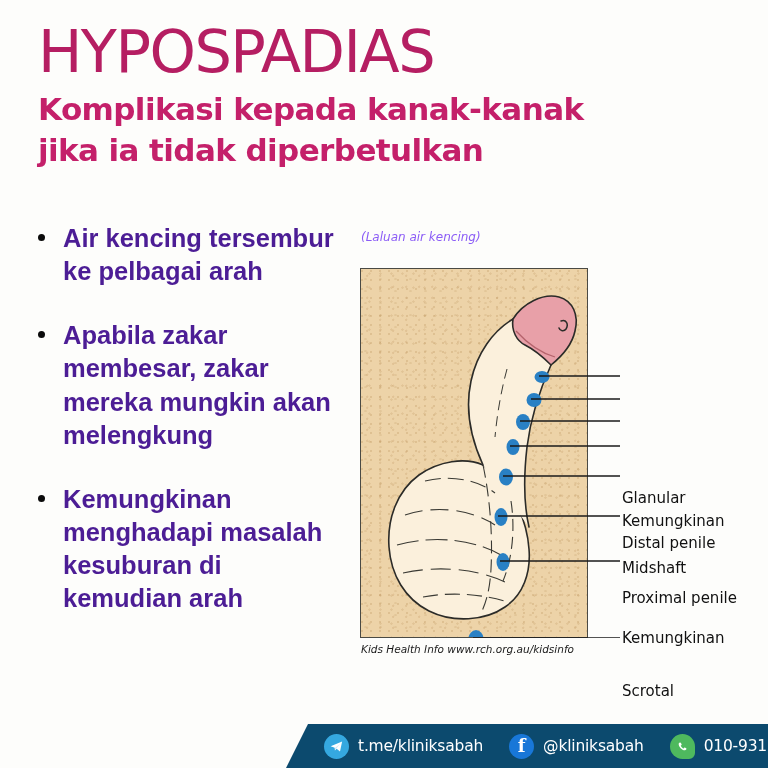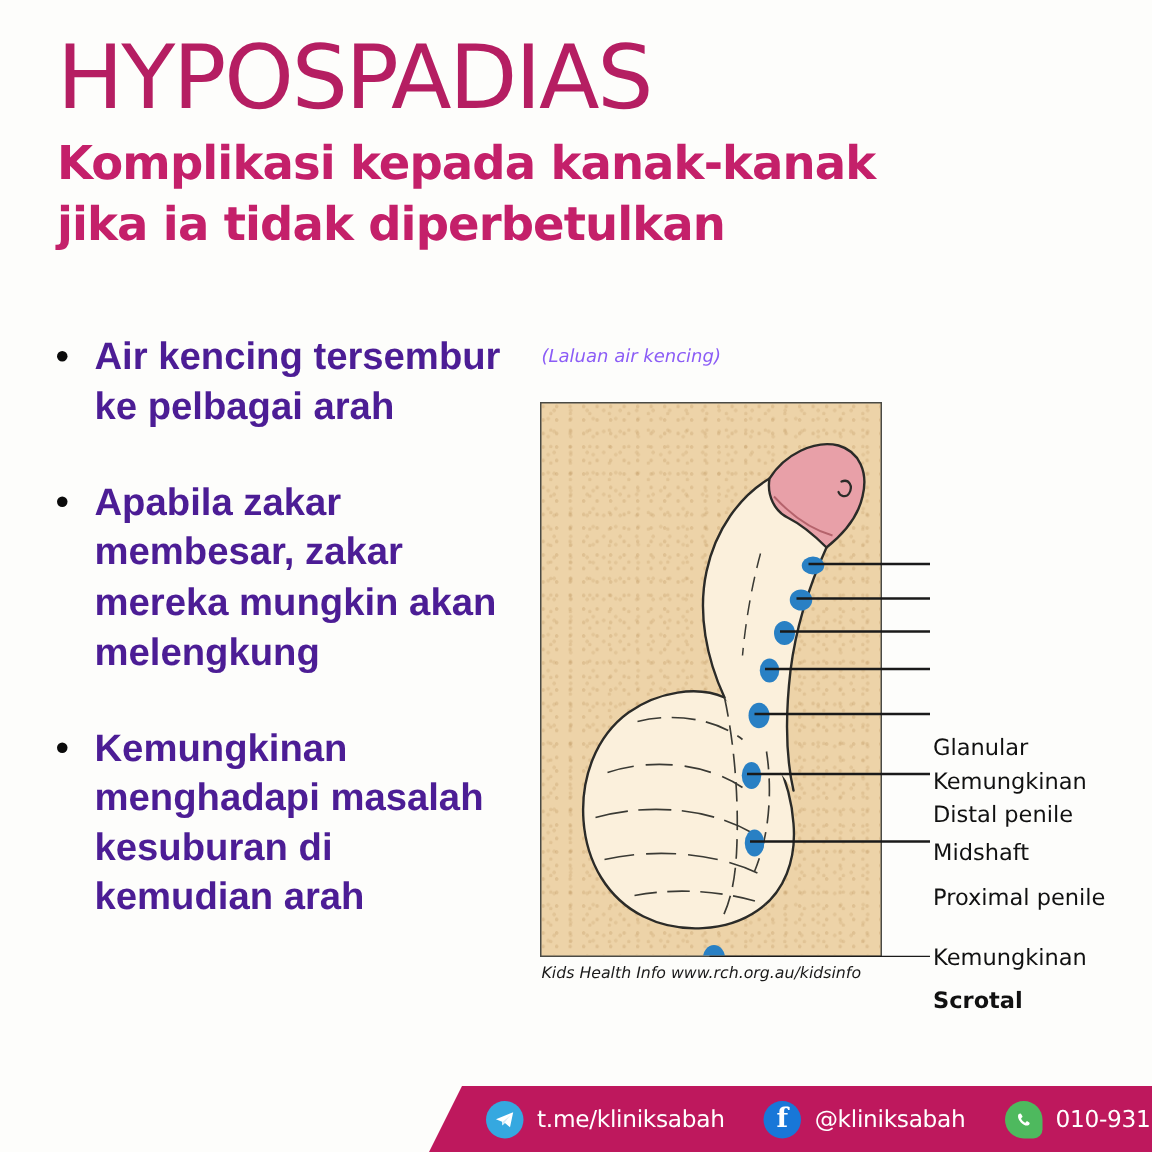--- a/index.html
+++ b/index.html
@@ -156,21 +156,21 @@
     line-height: 1.35;
   }
 
   
   #social-bar {
     position: absolute;
     left: 286px;
     top: 724px;
     width: 482px;
     height: 44px;
-    background: #be185d;
+    background: #0c4a6e;
     clip-path: polygon(22px 0, 100% 0, 100% 100%, 0 100%);
     display: flex;
     align-items: center;
   }
   .social-item {
     display: flex;
     align-items: center;
     white-space: nowrap;
   }
   #social-telegram { margin-left: 38px; }
@@ -285,21 +285,21 @@
       <line x1="115" y1="370" x2="262" y2="370"></line>
     </g>
   </svg>
 
   <div class="label-text" style="left:264px; top:261px;">Glanular</div>
   <div class="label-text" style="left:264px; top:284px;">Kemungkinan</div>
   <div class="label-text" style="left:264px; top:306px;">Distal penile</div>
   <div class="label-text" style="left:264px; top:331px;">Midshaft</div>
   <div class="label-text" style="left:264px; top:361px;">Proximal penile</div>
   <div class="label-text" style="left:264px; top:401px;">Kemungkinan</div>
-  <div class="label-text" style="left:264px; top:430px;font-weight:bold;">Scrotal</div>
+  <div class="label-text" style="left:264px; top:454px;">Scrotal</div>
   <div class="label-text" style="left:264px; top:523px;">Perineal</div>
 
   <div id="attribution">
     <div id="attr-line2">Kids Health Info www.rch.org.au/kidsinfo</div>
   </div>
 </div>
 
 <div id="social-bar">
 
   <div class="social-item" id="social-telegram">

